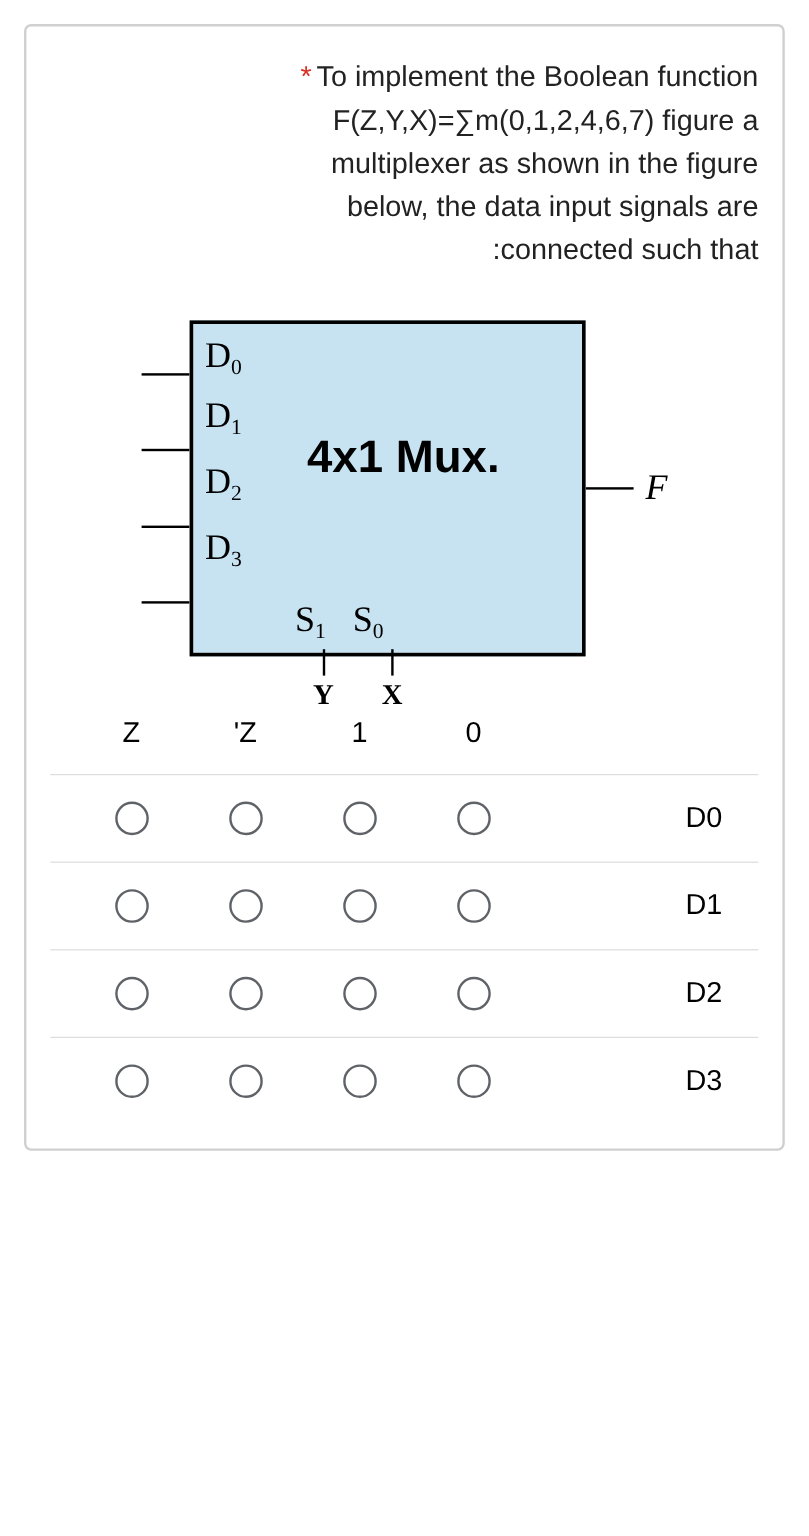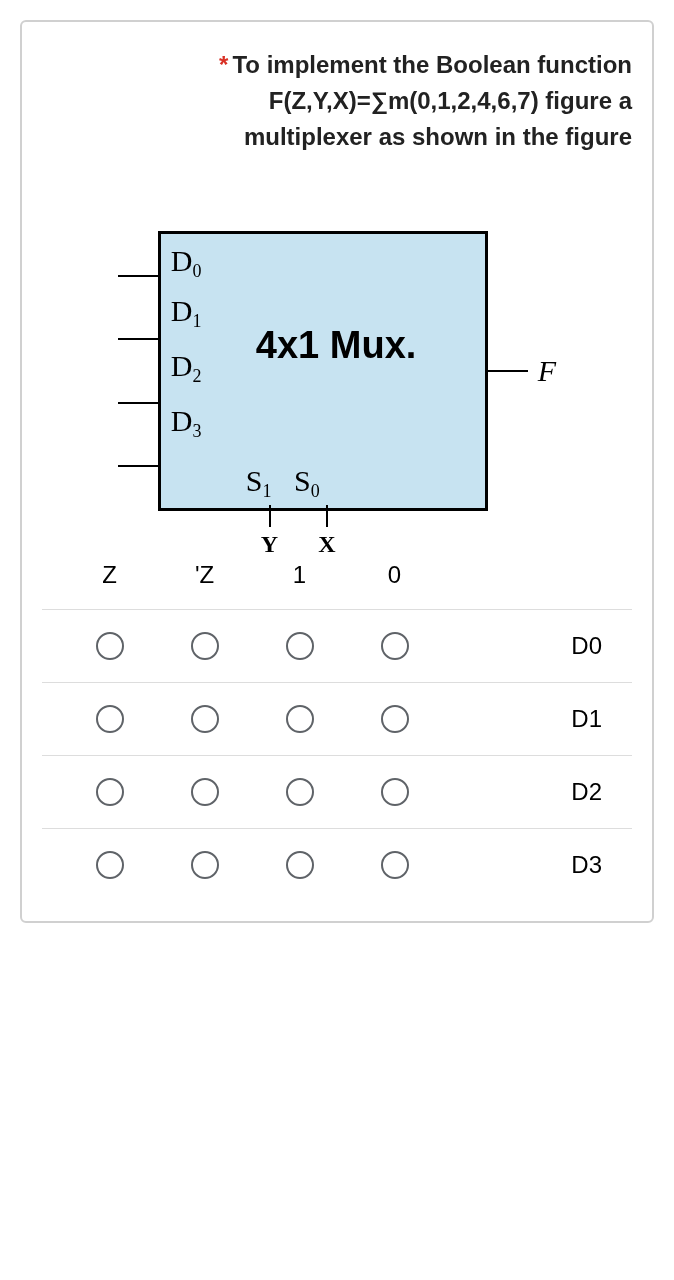--- a/index.html
+++ b/index.html
@@ -14,21 +14,20 @@
       border-radius: 6px;
       padding: 25px 20px 20px 20px;
     }
     .question-text {
       font-size: 24px;
       text-align: right;
       line-height: 1.5;
       color: #222;
       margin-bottom: 40px;
       padding-left: 40px;
-      font-weight: bold;
     }
     .asterisk {
       color: #d93025;
       margin-right: 4px;
     }
     .diagram-wrap {
       display: flex;
       align-items: center;
       justify-content: center;
       margin-bottom: 50px;
@@ -163,21 +162,22 @@
   </style>
 </head>
 <body>
 
 <div class="card">
 
   <div class="question-text">
     <span class="asterisk">*</span><span>To implement the Boolean function</span><br>
     <span>F(Z,Y,X)=∑m(0,1,2,4,6,7) figure a</span><br>
     <span>multiplexer as shown in the figure</span><br>
-    <br>
+    <span>below, the  data input signals are</span><br>
+    <span>:connected such that</span>
   </div>
 
   <div class="diagram-wrap">
     <div class="input-lines">
       <div class="input-line"></div>
       <div class="input-line"></div>
       <div class="input-line"></div>
       <div class="input-line"></div>
     </div>
     <div class="mux-box">

